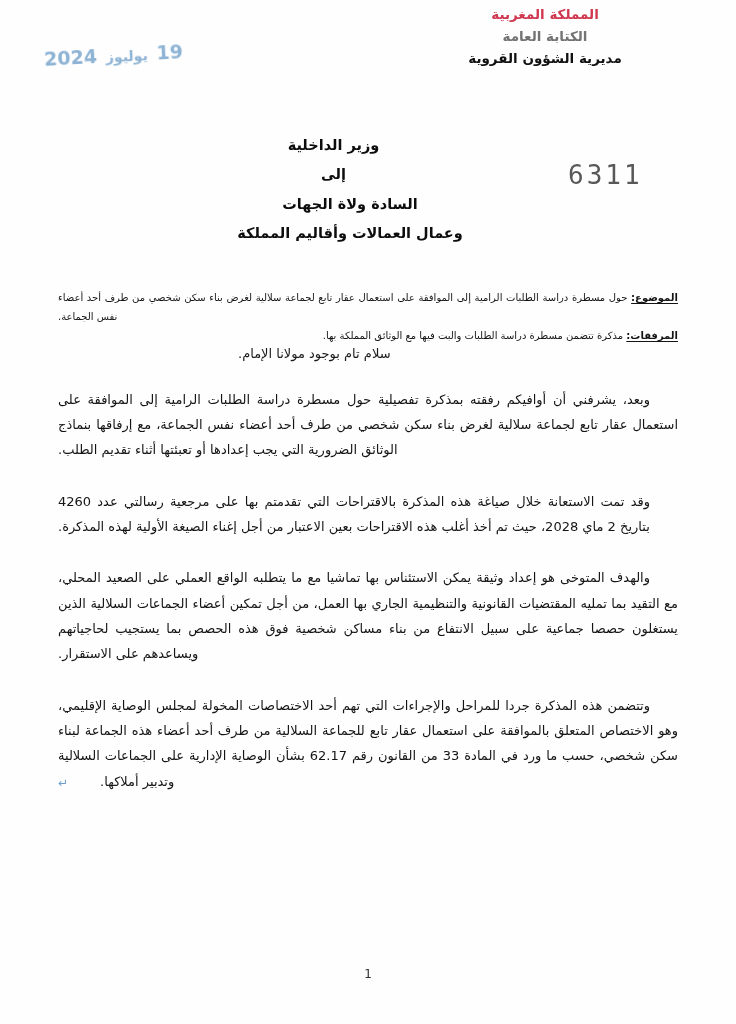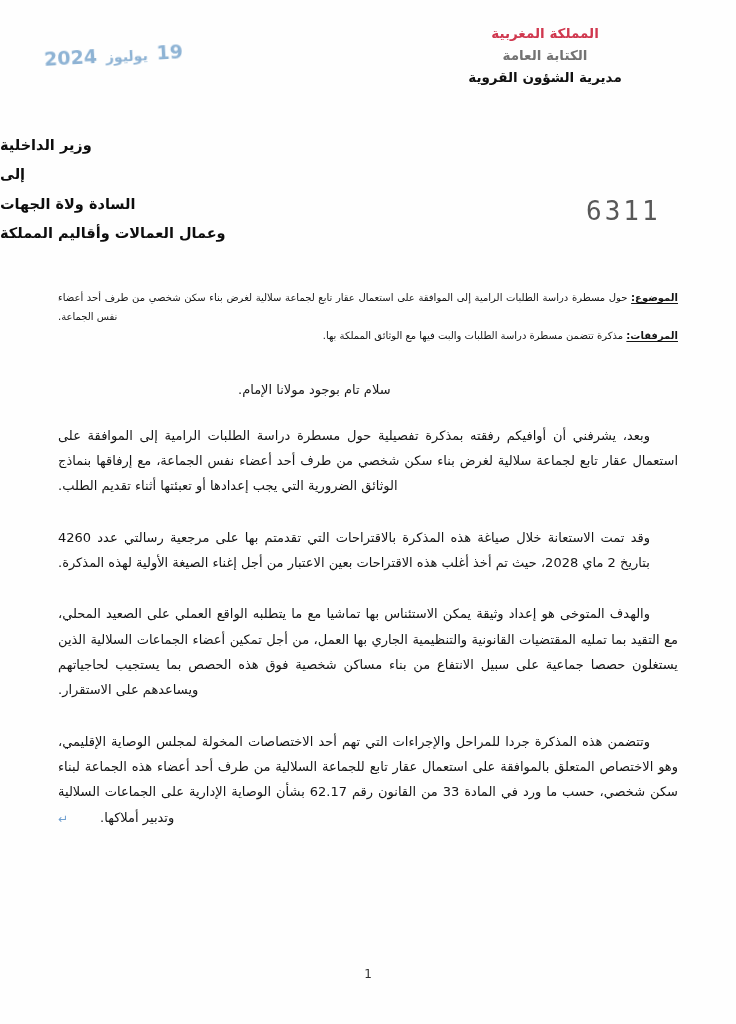--- a/index.html
+++ b/index.html
@@ -39,57 +39,56 @@
     direction: rtl;
     filter: blur(0.25px);
   }
   .date-stamp .d-day { font-size: 19px; }
   .date-stamp .d-month { font-size: 14px; font-weight: bold; padding: 0 3px; }
   .date-stamp .d-year { font-size: 19px; }
 
   
   .ref-stamp {
     position: absolute;
-    left: 586px;
+    left: 568px;
     top: 160px;
     font-family: "DejaVu Sans Mono", monospace;
     font-size: 26px;
     letter-spacing: 3px;
     color: #3c3c3c;
     opacity: 0.85;
     filter: blur(0.3px);
-    margin-top: 36px;
   }
 
   
   .letterhead {
     position: absolute;
     right: 46px;
-    top: 23px;
+    top: 4px;
     text-align: center;
     width: 290px;
     line-height: 1.62;
   }
   .letterhead div {
     font-size: 13.5px;
     font-weight: bold;
     font-family: "DejaVu Sans", sans-serif;
   }
   .lh-kingdom { color: #d0384f; }
   .lh-ministry { color: #3a9478; }
   .lh-secretariat { color: #737373; }
   .lh-directorate { color: #111111; }
 
   
   .addressee {
     position: absolute;
     left: 0;
     right: 14px;
     top: 131px;
-    text-align: left;
+    text-align: center;
     line-height: 2.02;
   }
   .addressee div {
     font-size: 14.5px;
     font-weight: bold;
     color: #0d0d0d;
   }
   .addr-line-1 { margin-right: 55px; }
   .addr-line-2 { margin-right: 55px; }
   .addr-line-3 { margin-right: 22px; }
@@ -114,21 +113,20 @@
     text-align-last: left;
   }
   .attach-line { text-align-last: right; }
   .lbl {
     font-weight: bold;
     text-decoration: underline;
     text-underline-offset: 2px;
   }
 
   .greeting {
-    margin-top: 36px;
     text-align: center;
     font-size: 13px;
     padding-left: 180px;
   }
 
   .para {
     margin-top: 26px;
     font-size: 13px;
     line-height: 1.95;
     text-indent: 28px;

